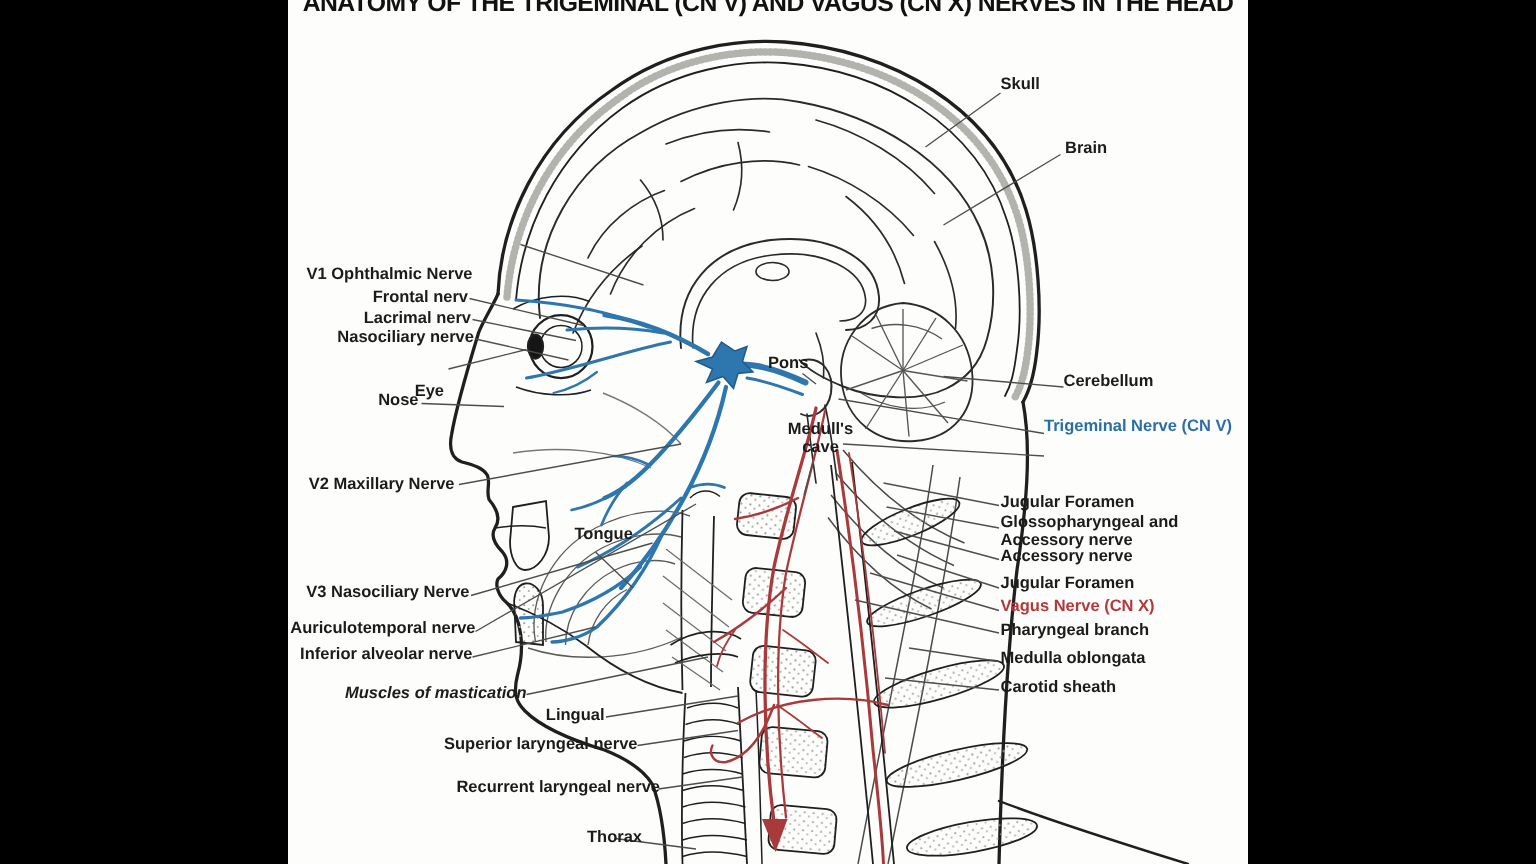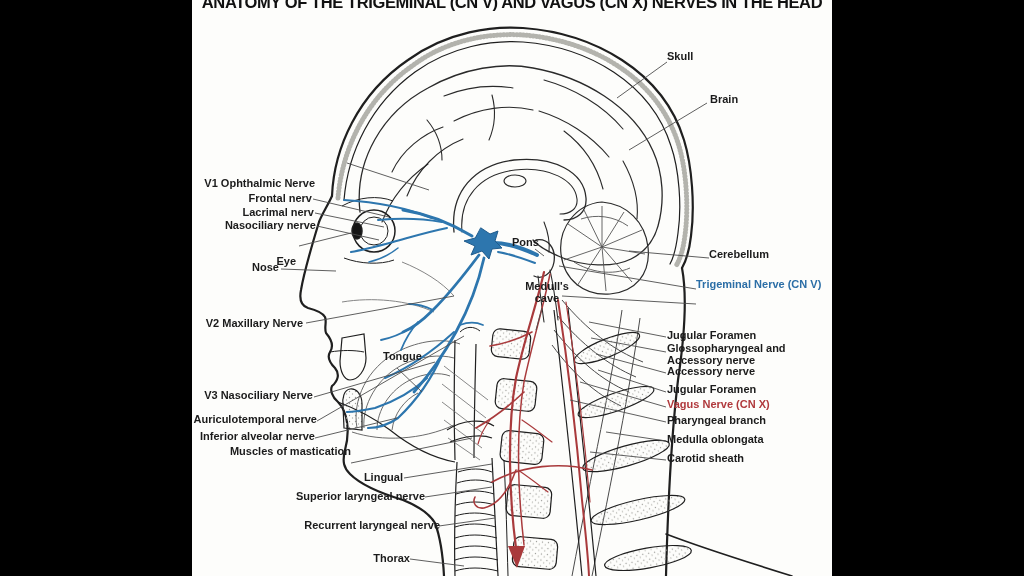--- a/index.html
+++ b/index.html
@@ -251,25 +251,25 @@
   <div class="lbl ra" style="right:712px; top:193px;">Frontal nerv</div>
   <div class="lbl ra" style="right:710px; top:207px;">Lacrimal nerv</div>
   <div class="lbl ra" style="right:708px; top:220px;">Nasociliary nerve</div>
   <div class="lbl ra" style="right:728px; top:256px;">Eye</div>
   <div class="lbl ra" style="right:745px; top:262px;">Nose</div>
   <div class="lbl ra big" style="right:721px; top:318px;">V2 Maxillary Nerve</div>
   <div class="lbl" style="left:383px; top:351px;">Tongue</div>
   <div class="lbl ra big" style="right:711px; top:390px;">V3 Nasociliary Nerve</div>
   <div class="lbl ra" style="right:707px; top:414px;">Auriculotemporal nerve</div>
   <div class="lbl ra" style="right:709px; top:431px;">Inferior alveolar nerve</div>
-  <div class="lbl ra" style="right:673px; top:446px;">Muscles of mastication</div>
+  <div class="lbl ra" style="right:673px; top:457px;font-style:italic;">Muscles of mastication</div>
   <div class="lbl ra" style="right:621px; top:472px;">Lingual</div>
   <div class="lbl ra" style="right:599px; top:491px;">Superior laryngeal nerve</div>
   <div class="lbl ra" style="right:584px; top:520px;">Recurrent laryngeal nerve</div>
-  <div class="lbl ra" style="right:614px; top:553px;text-align:right;">Thorax</div>
+  <div class="lbl ra" style="right:596px; top:553px;text-align:right;">Thorax</div>
 
   <div class="lbl big" style="left:512px; top:237px;">Pons</div>
   <div class="lbl ctr" style="left:521px; top:281px; width:52px;">
     <div>Medull's</div>
     <div>cave</div>
   </div>
 
   <div class="lbl" style="left:667px; top:51px;">Skull</div>
   <div class="lbl" style="left:710px; top:94px;">Brain</div>
   <div class="lbl" style="left:709px; top:249px;">Cerebellum</div>

